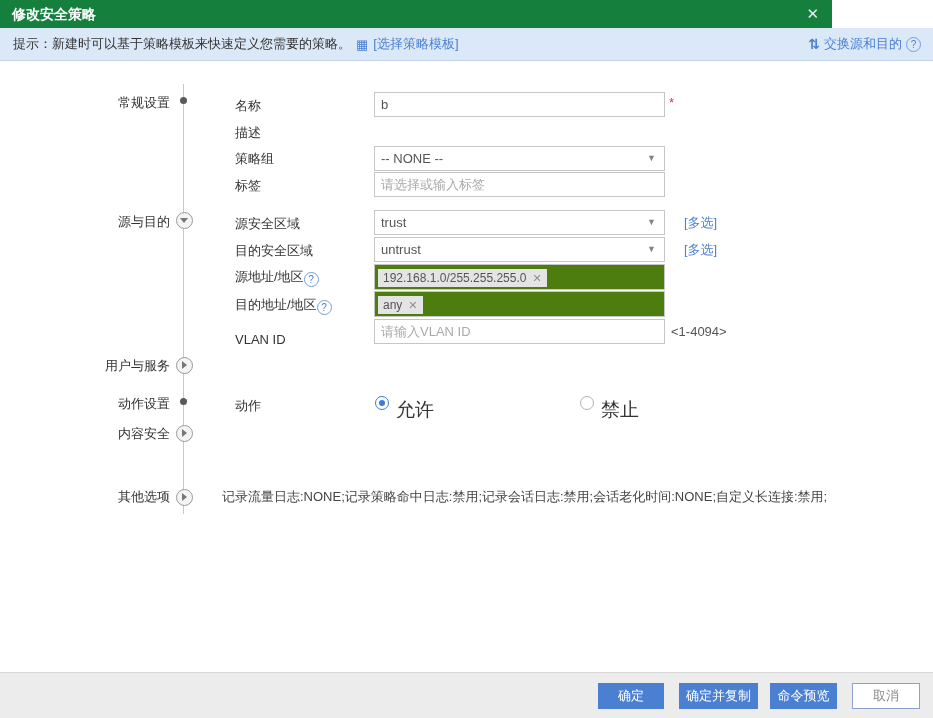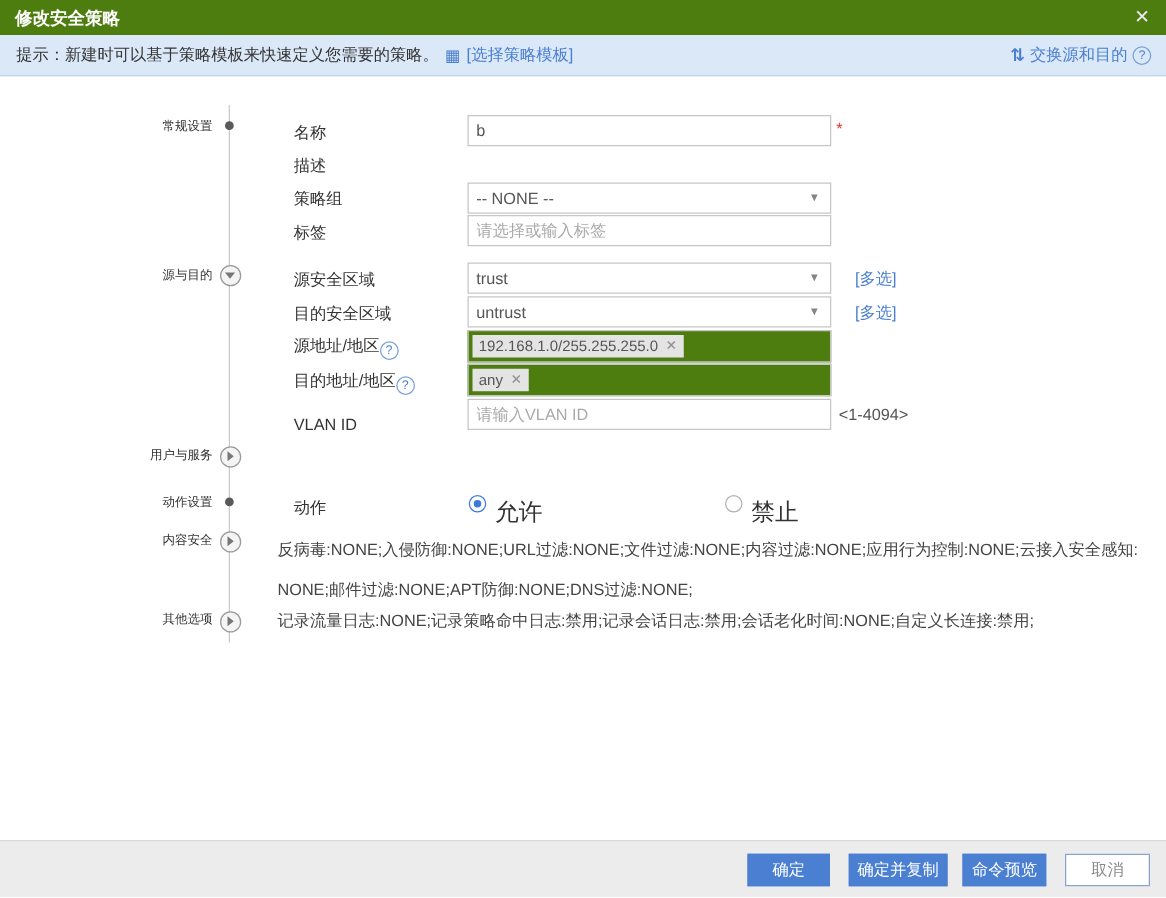--- a/index.html
+++ b/index.html
@@ -4,21 +4,21 @@
 <style>
   html,body{margin:0;padding:0;}
   body{
     width:933px;height:718px;
     font-family:"Liberation Sans","DejaVu Sans",sans-serif;
     background:#fff;
   }
   .dialog{position:relative;width:933px;height:718px;background:#fff;overflow:hidden;}
 
   
-  .titlebar{position:absolute;left:0;top:0;width:933px;height:28px;background:#4d7c0f;}
+  .titlebar{position:absolute;left:0;top:0;width:832px;height:28px;background:#15803d;}
   .title{position:absolute;left:12px;top:0;line-height:28px;font-size:14px;font-weight:bold;color:#fff;}
   .close{position:absolute;right:13px;top:0;line-height:28px;font-size:15px;color:#e9ecf3;cursor:pointer;}
 
   
   .tipbar{position:absolute;left:0;top:28px;width:933px;height:32px;background:#dbe8f7;border-bottom:1px solid #c3d4ec;box-sizing:content-box;}
   .tip-left{position:absolute;left:13px;top:0;height:32px;display:flex;align-items:center;gap:5px;font-size:13px;color:#333;}
   .tip-right{position:absolute;right:12px;top:0;height:32px;display:flex;align-items:center;gap:4px;font-size:13px;color:#4a7fd1;cursor:pointer;}
   .link{color:#4a7fd1;text-decoration:none;cursor:pointer;}
   .tpl-icon{color:#4a7fd1;font-size:13px;line-height:13px;}
   .swap-glyph{color:#4a7fd1;font-size:14px;font-weight:bold;line-height:14px;}
@@ -28,21 +28,21 @@
   
   .vline{position:absolute;left:183px;top:84px;width:1px;height:430px;background:#c9c9c9;}
   .marker-dot{position:absolute;width:7px;height:7px;border-radius:50%;background:#5a5a5a;}
   .marker-circle{position:absolute;left:176px;width:15px;height:15px;border-radius:50%;
                  border:1px solid #9a9a9a;background:#f4f4f4;cursor:pointer;box-sizing:content-box;}
   .tri-down{width:0;height:0;border-left:4px solid transparent;border-right:4px solid transparent;
             border-top:5px solid #777;margin:5px 0 0 3px;}
   .tri-right{width:0;height:0;border-top:4px solid transparent;border-bottom:4px solid transparent;
              border-left:5px solid #777;margin:3px 0 0 5px;}
 
-  .section-label{position:absolute;left:57px;width:113px;text-align:right;font-size:10px;color:#333;}
+  .section-label{position:absolute;left:57px;width:113px;text-align:right;font-size:13px;color:#333;}
 
   .field-label{position:absolute;left:235px;font-size:13px;color:#333;white-space:nowrap;}
 
   .tinput{position:absolute;left:374px;width:291px;height:25px;border:1px solid #c6c6c6;box-sizing:border-box;
           font-size:13px;color:#555;padding:0 6px;background:#fff;font-family:inherit;outline:none;}
   .tinput::placeholder{color:#aaa;}
 
   .selectbox{position:absolute;left:374px;width:291px;height:25px;border:1px solid #c6c6c6;box-sizing:border-box;
              background:#fff;font-size:13px;color:#555;line-height:23px;padding:0 6px;cursor:pointer;}
   .selectbox .arrow{position:absolute;right:8px;top:0;line-height:23px;font-size:9px;color:#848484;}
@@ -169,21 +169,20 @@
   <div class="field-label" style="top:397px;">动作</div>
   <div class="radio checked" style="left:375px;top:396px;"></div>
   <div class="radio-label" style="left:396px;top:397px;">允许</div>
   <div class="radio" style="left:580px;top:396px;"></div>
   <div class="radio-label" style="left:601px;top:397px;">禁止</div>
 
   <div class="section-label" style="top:425px;">内容安全</div>
   <div class="marker-circle" style="top:425px;">
       <div class="tri-right"></div>
     </div>
-  <div class="summary" style="top:424px;width:690px;line-height:32px;">反病毒:NONE;入侵防御:NONE;URL过滤:NONE;文件过滤:NONE;内容过滤:NONE;应用行为控制:NONE;云接入安全感知:NONE;邮件过滤:NONE;APT防御:NONE;DNS过滤:NONE;</div>
 
   <div class="section-label" style="top:488px;">其他选项</div>
   <div class="marker-circle" style="top:489px;">
       <div class="tri-right"></div>
     </div>
   <div class="summary" style="top:488px;width:700px;">记录流量日志:NONE;记录策略命中日志:禁用;记录会话日志:禁用;会话老化时间:NONE;自定义长连接:禁用;</div>
 
   <div class="footer"></div>
   <div class="btn btn-primary" style="left:598px;width:66px;">确定</div>
   <div class="btn btn-primary" style="left:679px;width:79px;">确定并复制</div>

